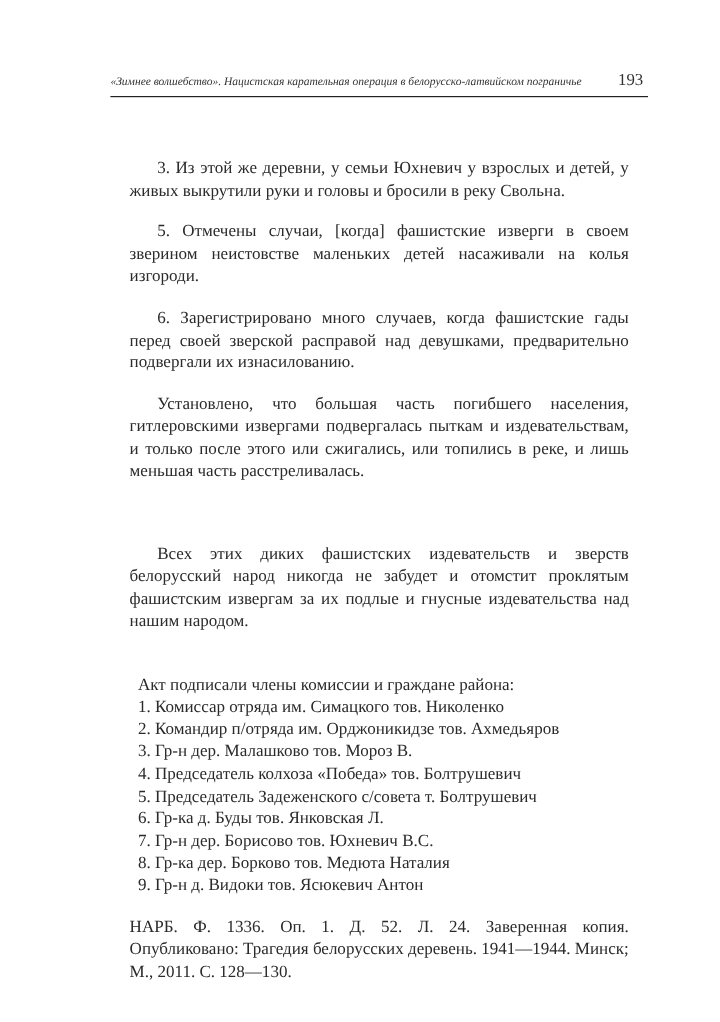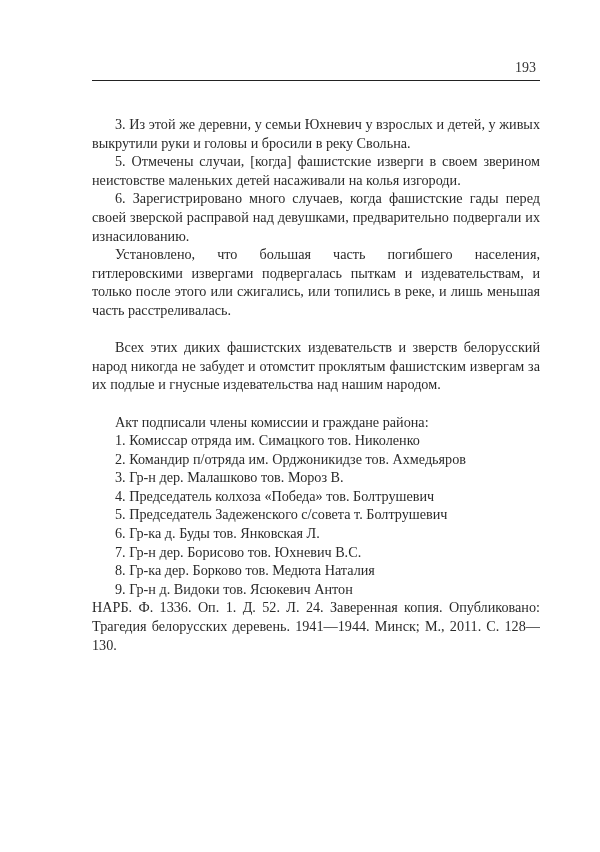--- a/index.html
+++ b/index.html
@@ -10,31 +10,32 @@
   .page { position: absolute; left: 92px; top: 0; width: 448px; }
   .running-head {
     position: absolute; top: 60px; left: 0; width: 448px; height: 20px;
     border-bottom: 1.3px solid #222;
   }
   .running-title {
     position: absolute; left: 0; top: 3px; font-style: italic; font-size: 9.6px; color: #333; white-space: nowrap;
   }
   .page-number { position: absolute; right: 4px; top: 0px; font-size: 14px; color: #333; margin-left: 20px; }
   .body { position: absolute; top: 115px; left: 0; width: 448px; font-size: 14.2px; line-height: 18.6px; }
-  .body p { margin: 0; text-align: justify; text-indent: 23px; hyphens: manual; }
+  .body p { margin: 16px; text-align: justify; text-indent: 23px; hyphens: manual; }
   .gap { height: 18.6px; }
   .signers { margin: 0; padding: 0; list-style: none; }
   .signers li { text-indent: 23px; white-space: nowrap; }
   .source { margin-top: 18.6px; text-indent: 0 !important; }
 </style>
 </head>
 <body>
 
 <div class="page">
   <div class="running-head">
+    <span class="running-title">«Зимнее волшебство». Нацистская карательная операция в белорусско-латвийском пограничье</span>
     <span class="page-number">193</span>
   </div>
 
   <div class="body">
     <p>3. Из этой же деревни, у семьи Юхневич у взрослых и детей, у живых выкрутили руки и головы и бросили в реку Свольна.</p>
     <p>5. Отмечены случаи, [когда] фашистские изверги в своем зверином неистовстве маленьких детей насаживали на колья изгороди.</p>
     <p>6. Зарегистрировано много случаев, когда фашистские гады перед своей зверской расправой над девушками, предварительно подвергали их изнасилованию.</p>
     <p>Установлено, что большая часть погибшего населения, гитлеровскими извергами подвергалась пыткам и издевательствам, и только после этого или сжигались, или топились в реке, и лишь меньшая часть расстреливалась.</p>
     <div class="gap"></div>
     <p>Всех этих диких фашистских издевательств и зверств белорусский народ никогда не забудет и отомстит проклятым фашистским извергам за их подлые и гнусные издевательства над нашим народом.</p>

